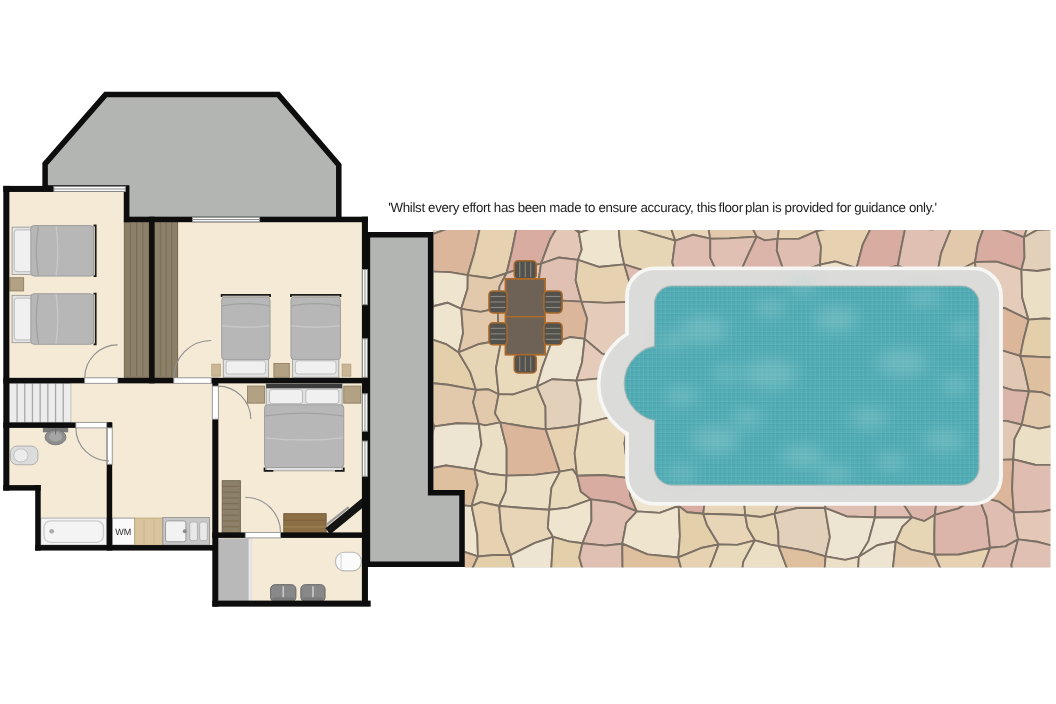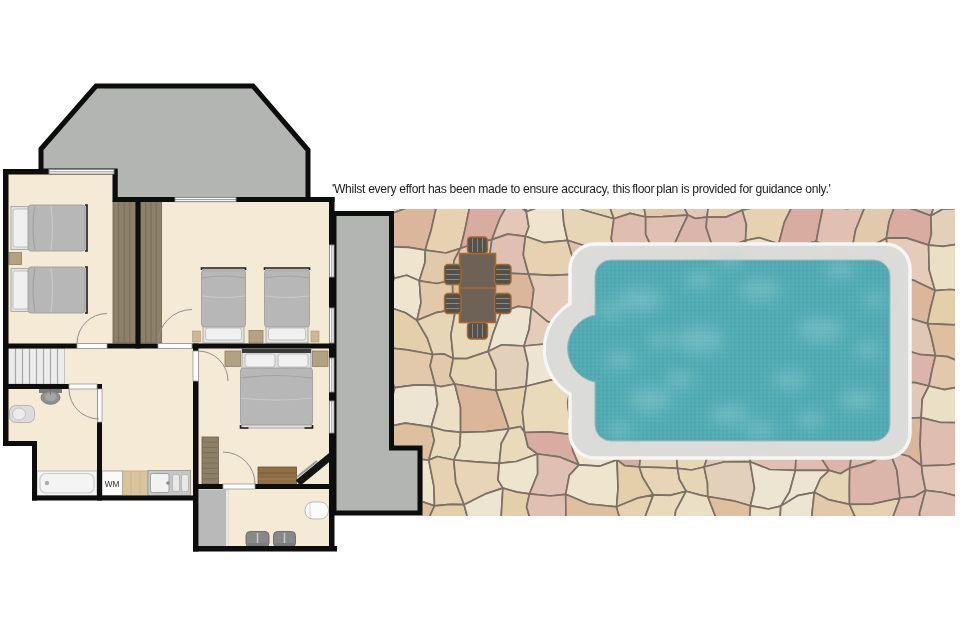--- a/index.html
+++ b/index.html
@@ -1,17 +1,17 @@
 <!DOCTYPE html>
 <html><head>
 <meta charset="utf-8">
 <style>
 html,body{margin:0;padding:0;background:#ffffff;width:960px;height:640px;overflow:hidden;}
 body{font-family:"Liberation Sans", sans-serif;position:relative;}
-#cap{position:absolute;left:332px;top:181.5px;font-size:12.1px;letter-spacing:-0.3px;color:#1c1c1c;white-space:nowrap;}
+#cap{position:absolute;left:353px;top:181.5px;font-size:12.1px;letter-spacing:-0.3px;color:#1c1c1c;white-space:nowrap;}
 svg{position:absolute;left:0;top:0;}
 </style>
 </head>
 <body>
 
 <div id="cap">'Whilst every effort has been made to ensure accuracy, this floor plan is provided for guidance only.'</div>
 <svg width="960" height="640" viewBox="0 0 960 640">
 <defs>
 <clipPath id="patioclip">
 <path d="M 394 209 L 955 209 L 955 516 L 422.5 516 L 422.5 448 L 394 448 Z"></path>

